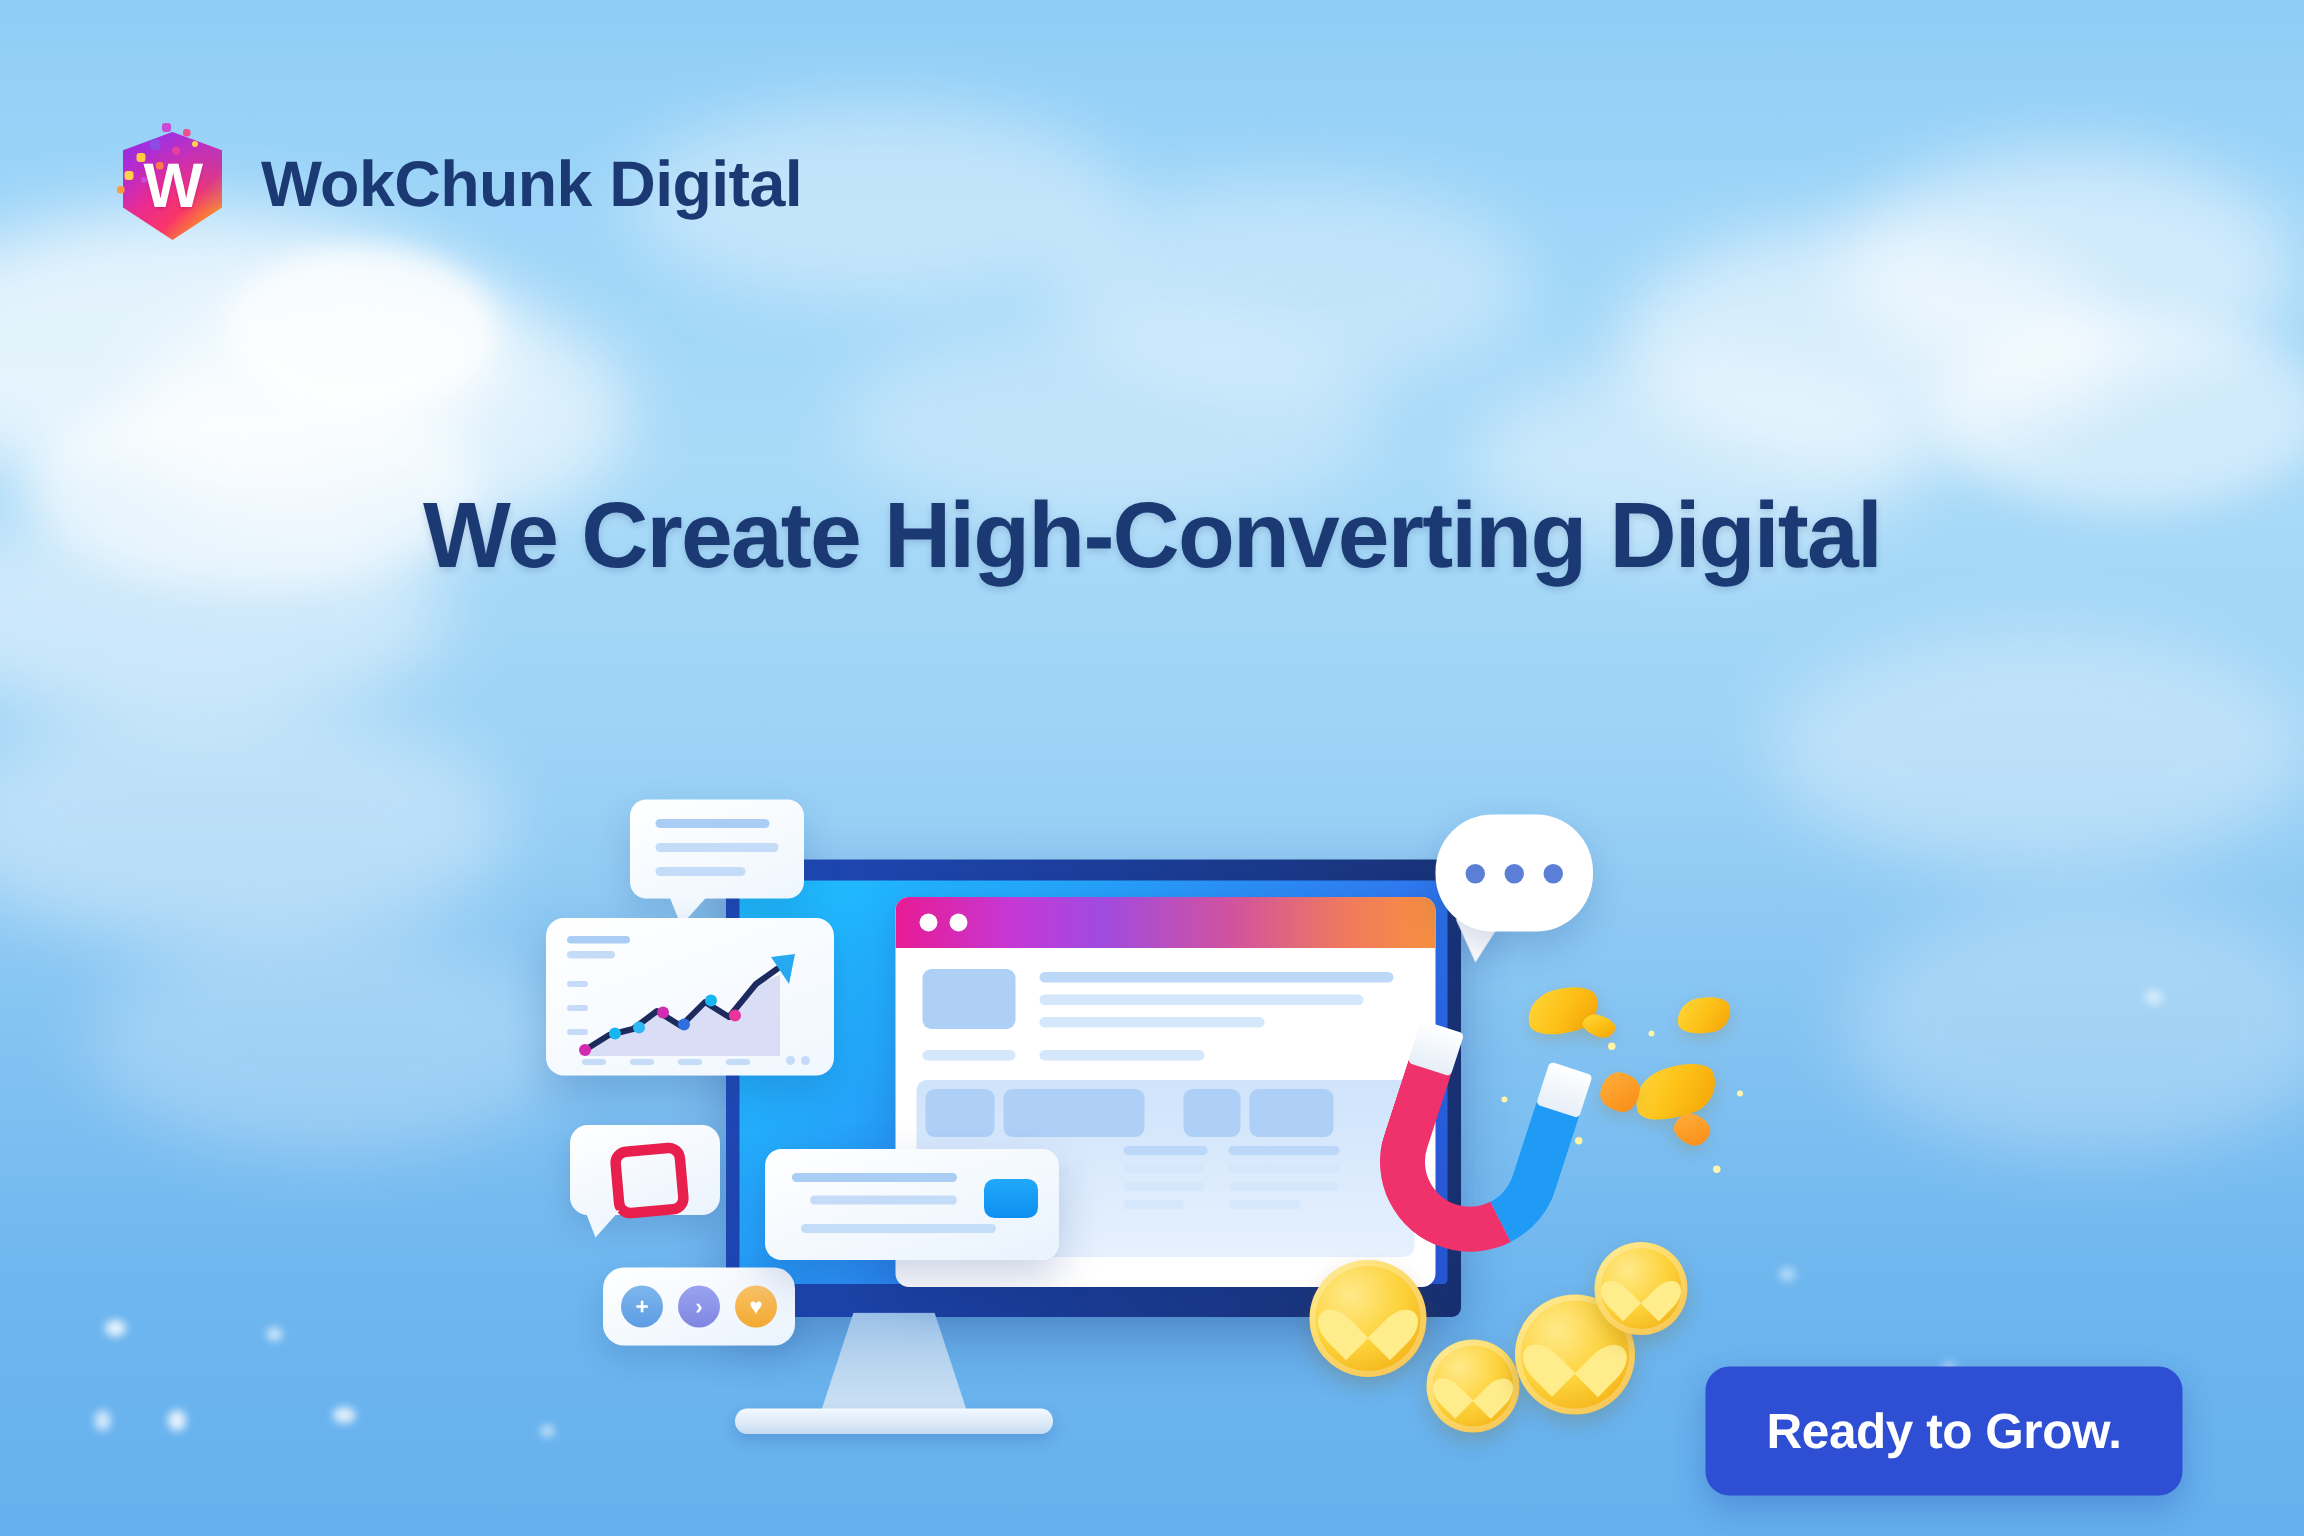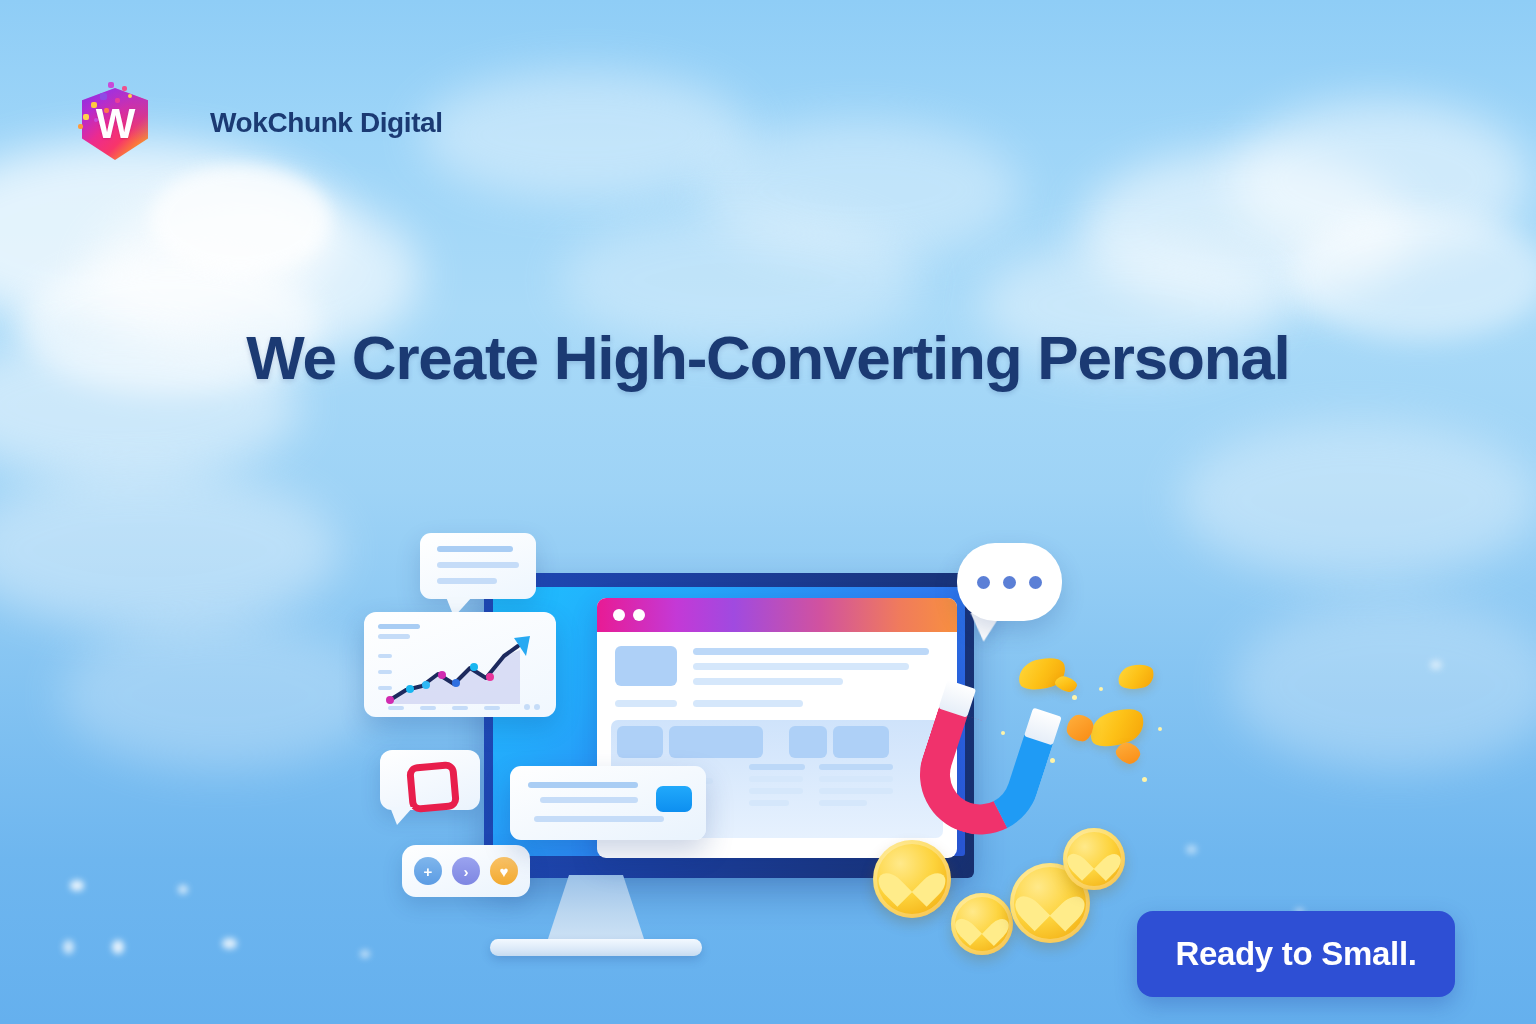--- a/index.html
+++ b/index.html
@@ -105,26 +105,25 @@
     line-height: 1;
     z-index: 3;
     text-shadow: 0 1px 2px rgba(130,0,90,.25);
   }
   .confetti {
     position: absolute;
     border-radius: 2px;
     z-index: 4;
   }
   .logo-text {
-    font-size: 28px;
+    font-size: 43px;
     font-weight: bold;
     color: #1b3a73;
     letter-spacing: -0.4px;
     white-space: nowrap;
-    margin-left: 36px;
   }
 
   
   .headline {
     position: absolute;
     left: 0;
     right: 0;
     top: 322px;
     text-align: center;
     font-size: 62px;
@@ -554,24 +553,24 @@
       <span class="confetti" style="left:13px; top:18px;  width:6px;  height:6px;  background:#ffc940;"></span>
       <span class="confetti" style="left:26px; top:24px;  width:5px;  height:5px;  background:#ff7a4d;"></span>
       <span class="confetti" style="left:5px;  top:30px;  width:6px;  height:6px;  background:#ffd24a;"></span>
       <span class="confetti" style="left:16px; top:34px;  width:4px;  height:4px;  background:#c84bd8;"></span>
       <span class="confetti" style="left:50px; top:10px;  width:4px;  height:4px;  background:#ffd24a;"></span>
       <span class="confetti" style="left:0px;  top:40px;  width:5px;  height:5px;  background:#ff9b3d;"></span>
     </div>
     <div class="logo-text">WokChunk Digital</div>
   </div>
 
-  <div class="headline">We Create High-Converting Personal</div>
+  <div class="headline">We Create High-Converting Digital</div>
 
   <button class="cta">
-    <span class="cta-label">Ready to Small.</span>
+    <span class="cta-label">Ready to Grow.</span>
   </button>
 
   <div class="illo">
 
     <div class="monitor">
       <div class="monitor-bezel"></div>
       <div class="monitor-screen"></div>
     </div>
     <div class="monitor-neck"></div>
     <div class="monitor-base"></div>

